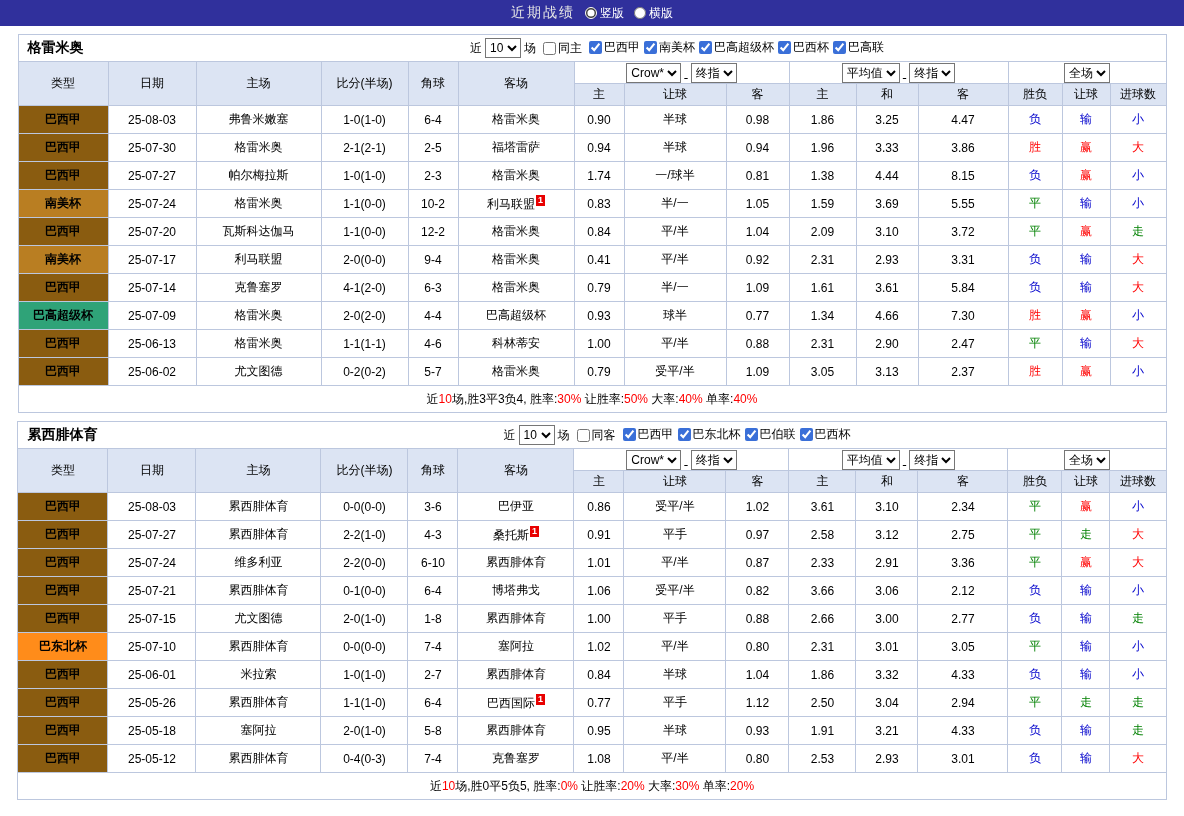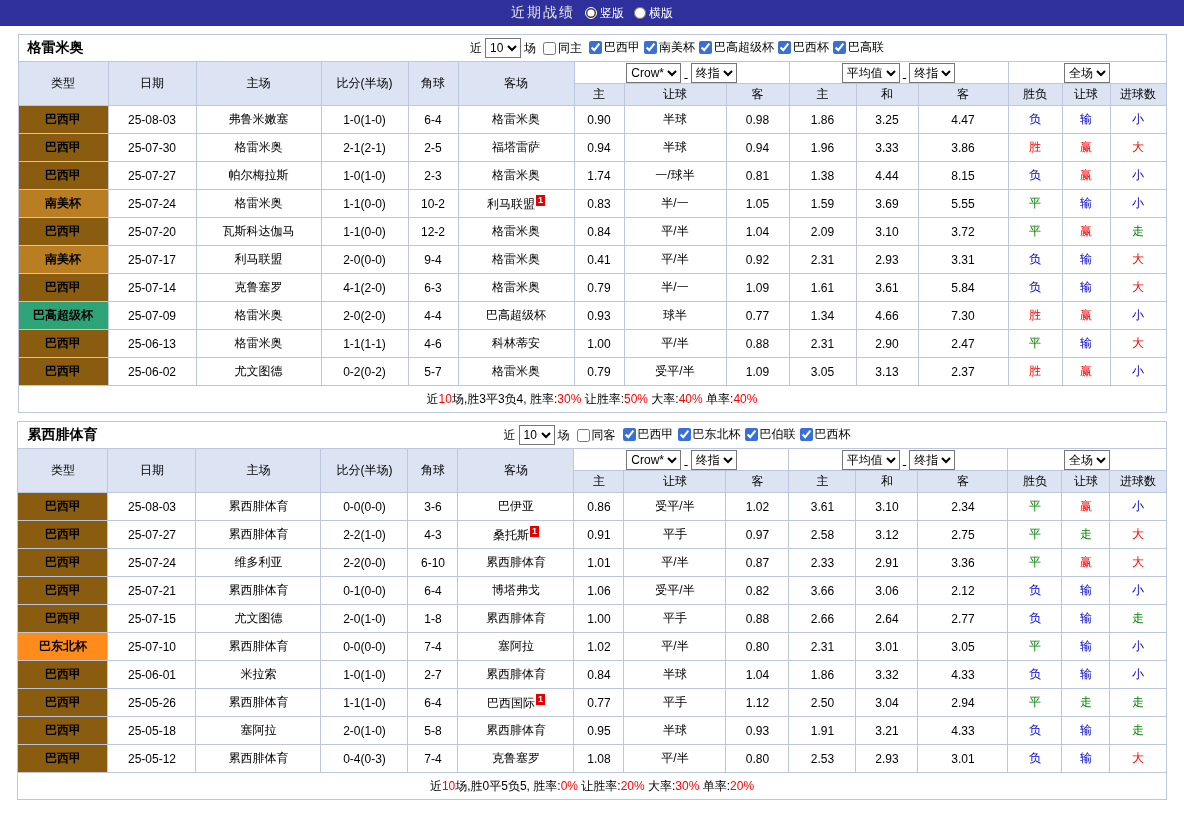--- a/index.html
+++ b/index.html
@@ -490,21 +490,21 @@
     <td class="league-cell" style="background: rgb(138, 92, 16);">巴西甲</td>
     <td>25-07-15</td>
     <td>尤文图德</td>
     <td class="score-cell">2-0(1-0)</td>
     <td>1-8</td>
     <td class="focus">累西腓体育</td>
     <td class="odds-cell">1.00</td>
     <td class="odds-cell">平手</td>
     <td class="odds-cell">0.88</td>
     <td class="odds-cell">2.66</td>
-    <td class="odds-cell">2.64</td>
+    <td class="odds-cell">3.00</td>
     <td class="odds-cell">2.77</td>
     <td style="color: rgb(0, 0, 204);">负</td>
     <td style="color: rgb(0, 0, 204);">输</td>
     <td style="color: rgb(0, 128, 0);">走</td>
   </tr>
 
   <tr class="data-row">
     <td class="league-cell" style="background: rgb(255, 140, 26);">巴东北杯</td>
     <td>25-07-10</td>
     <td class="focus">累西腓体育</td>

